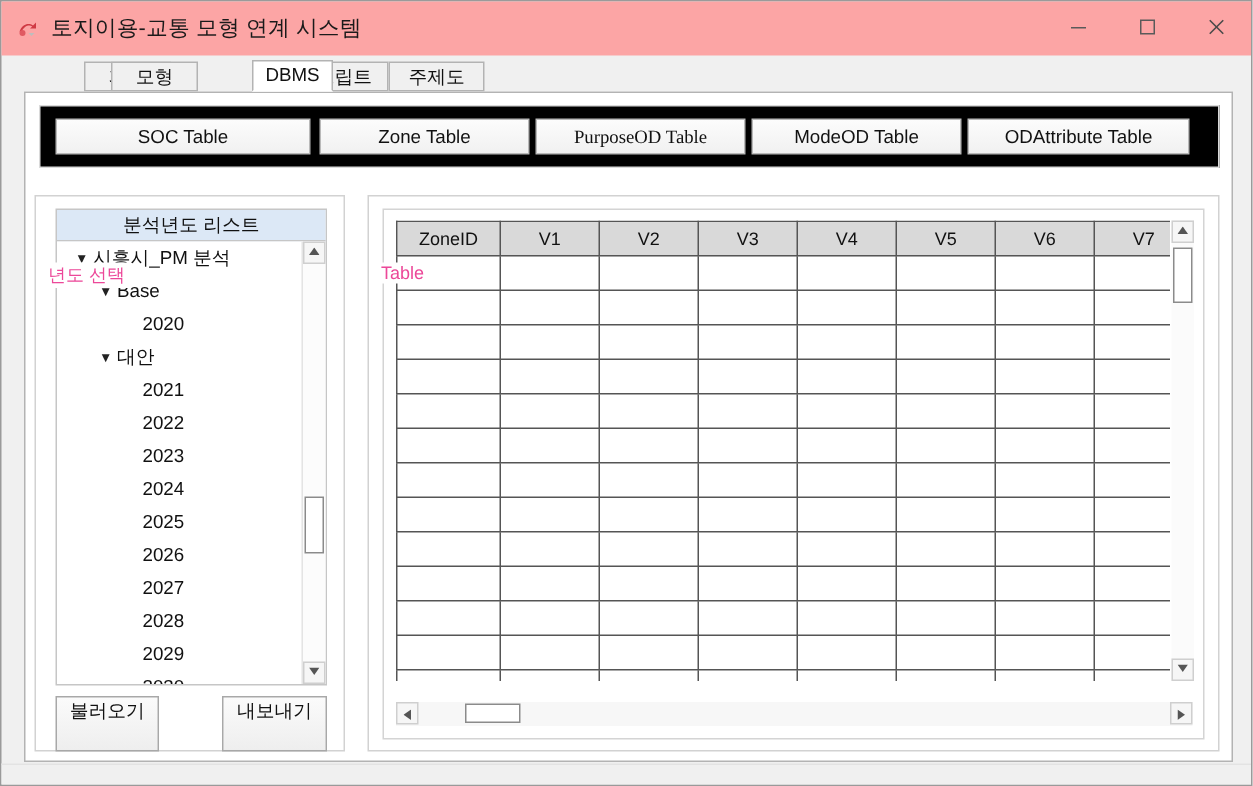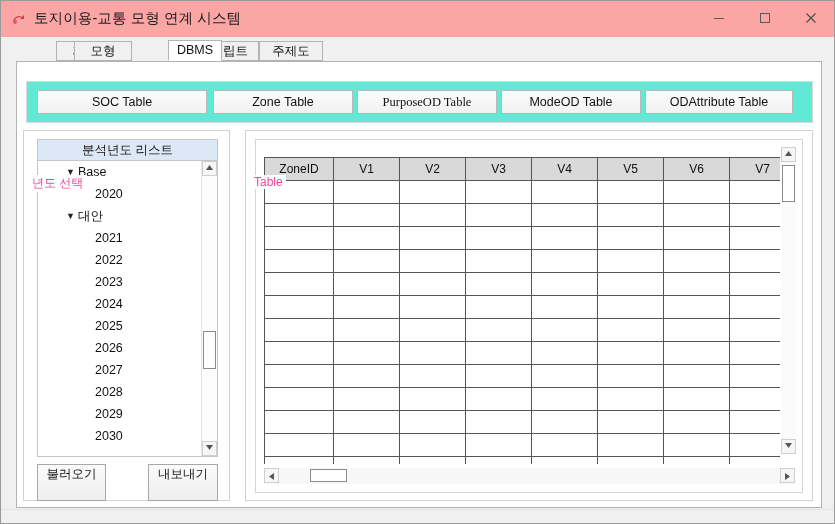--- a/index.html
+++ b/index.html
@@ -97,25 +97,25 @@
     width: 806px;
     height: 447px;
     background: #ffffff;
     border: 1px solid #b3b3b3;
     box-sizing: border-box;
   }
 
   
   #table-btn-bar {
     position: absolute;
-    left: 9px; top: 19px;
+    left: 9px; top: 8px;
     width: 787px;
     height: 42px;
     border: 1px solid #dadada;
-    background: #5eead4;
+    background: #000000;
     box-sizing: border-box;
   }
   .tblbtn {
     position: absolute;
     top: 8px;
     height: 24px;
     box-sizing: border-box;
     background: linear-gradient(#fcfcfc, #f1f1f1);
     border: 1px solid #b9b9b9;
     font-family: "Liberation Sans", sans-serif;
@@ -241,21 +241,21 @@
   #table-inner {
     position: absolute;
     left: 9px; top: 8px;
     width: 548px; height: 354px;
     background: #ffffff;
     border: 1px solid #d4d4d4;
     box-sizing: border-box;
   }
   #grid-clip {
     position: absolute;
-    left: 8px; top: 17px;
+    left: 8px; top: 7px;
     width: 516px; height: 307px;
     overflow: hidden;
   }
   table.grid {
     border-collapse: collapse;
     table-layout: fixed;
     width: 524px;
   }
   table.grid th {
     height: 20px;
@@ -358,20 +358,21 @@
       <div class="tblbtn" id="tb2" style="left: 330px; width: 140px; font-family: Liberation Serif, serif;"><span>PurposeOD Table</span></div>
       <div class="tblbtn" id="tb3" style="left: 474px; width: 140px;"><span>ModeOD Table</span></div>
       <div class="tblbtn" id="tb4" style="left: 618px; width: 148px;"><span>ODAttribute Table</span></div>
     </div>
 
     <div class="groupbox" id="grp-year">
 
       <div id="tree-wrap">
         <div id="tree-header">분석년도 리스트</div>
         <div id="tree-body">
+            <div class="tree-row lvl1"><span class="twisty">▼</span><span>시흥시_PM 분석</span></div>
             <div class="tree-row lvl2"><span class="twisty">▼</span><span>Base</span></div>
             <div class="tree-row lvl3"><span class="twisty"></span><span>2020</span></div>
             <div class="tree-row lvl2"><span class="twisty">▼</span><span>대안</span></div>
             <div class="tree-row lvl3"><span class="twisty"></span><span>2021</span></div>
             <div class="tree-row lvl3"><span class="twisty"></span><span>2022</span></div>
             <div class="tree-row lvl3"><span class="twisty"></span><span>2023</span></div>
             <div class="tree-row lvl3"><span class="twisty"></span><span>2024</span></div>
             <div class="tree-row lvl3"><span class="twisty"></span><span>2025</span></div>
             <div class="tree-row lvl3"><span class="twisty"></span><span>2026</span></div>
             <div class="tree-row lvl3"><span class="twisty"></span><span>2027</span></div>

